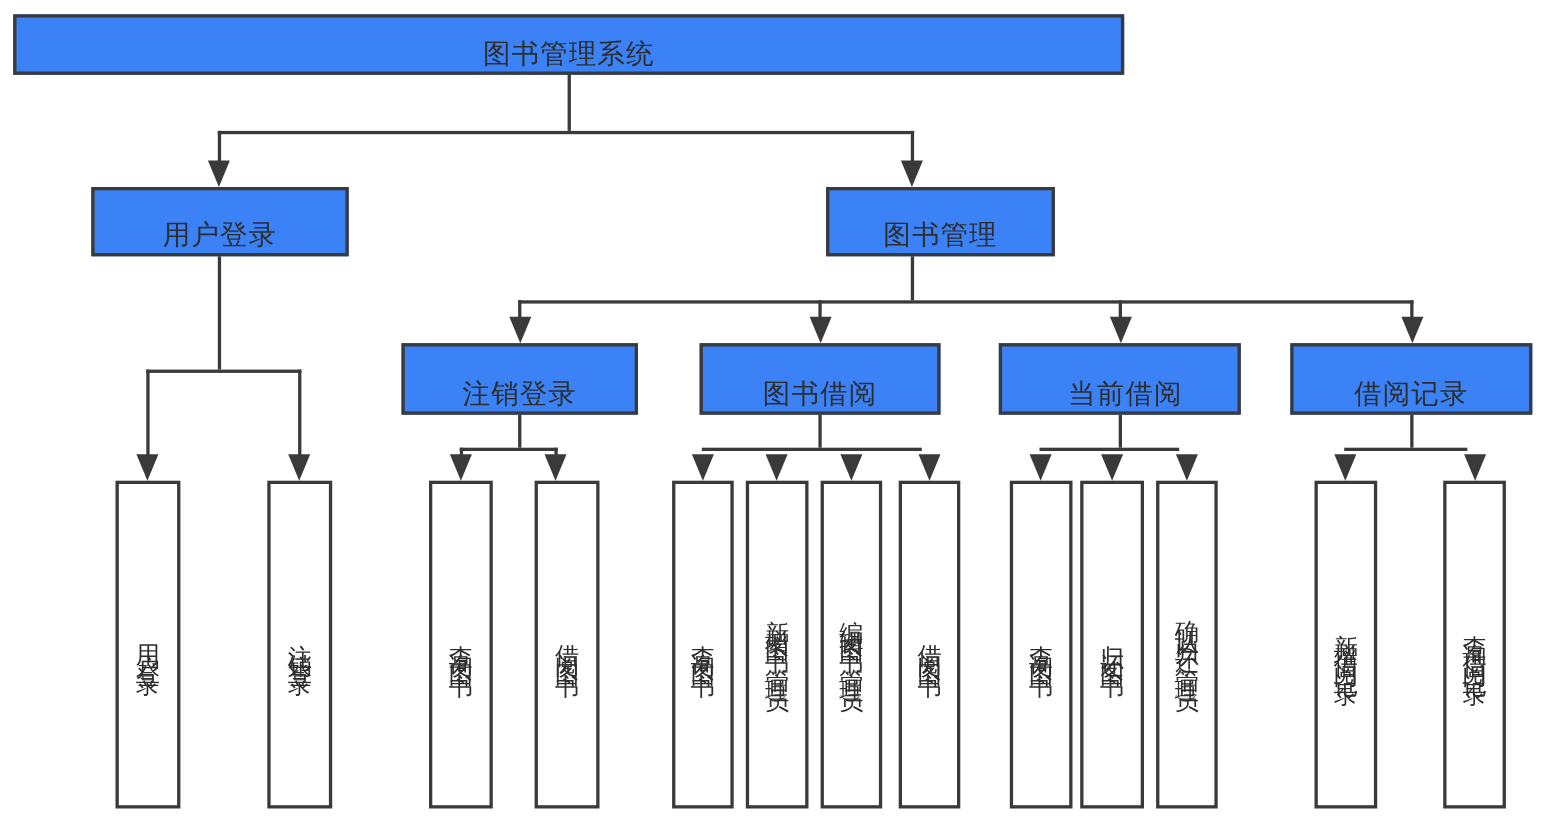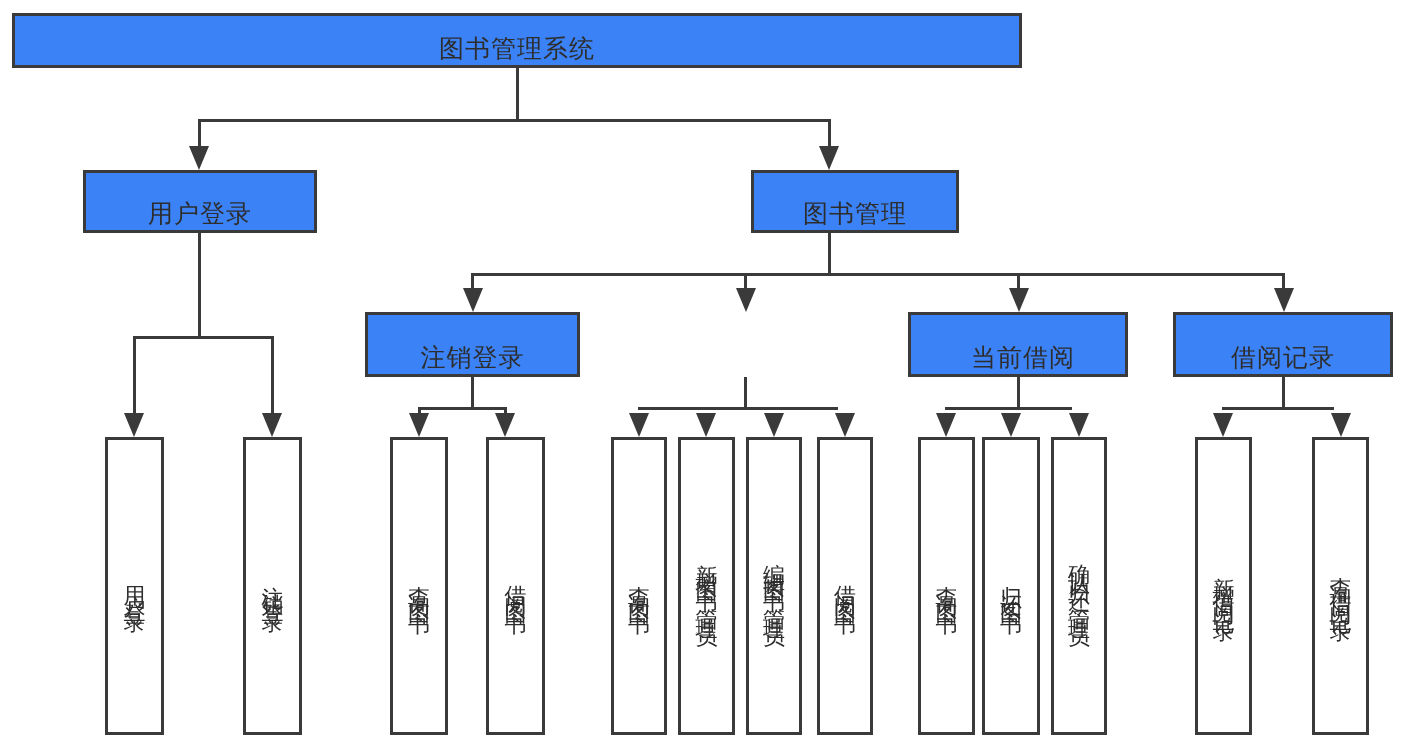--- a/index.html
+++ b/index.html
@@ -91,20 +91,23 @@
   <div class="ln" style="left:1017px;top:273px;width:3px;height:18px;"></div>
   <div class="ln" style="left:1282px;top:273px;width:3px;height:18px;"></div>
   <div class="arw" style="left:463px;top:288px;"></div>
   <div class="arw" style="left:736px;top:288px;"></div>
   <div class="arw" style="left:1009px;top:288px;"></div>
   <div class="arw" style="left:1274px;top:288px;"></div>
 
   <div class="hbox" style="left:365px;top:312px;width:215px;height:65px;">
     <span>注销登录</span>
   </div>
+  <div class="hbox" style="left:636px;top:312px;width:219px;height:65px;">
+    <span>图书借阅</span>
+  </div>
   <div class="hbox" style="left:908px;top:312px;width:220px;height:65px;padding-left:10px;">
     <span>当前借阅</span>
   </div>
   <div class="hbox" style="left:1173px;top:312px;width:220px;height:65px;">
     <span>借阅记录</span>
   </div>
 
   <div class="ln" style="left:471px;top:377px;width:3px;height:30px;"></div>
   <div class="ln" style="left:418px;top:407px;width:89px;height:3px;"></div>
   <div class="ln" style="left:418px;top:407px;width:3px;height:10px;"></div>

